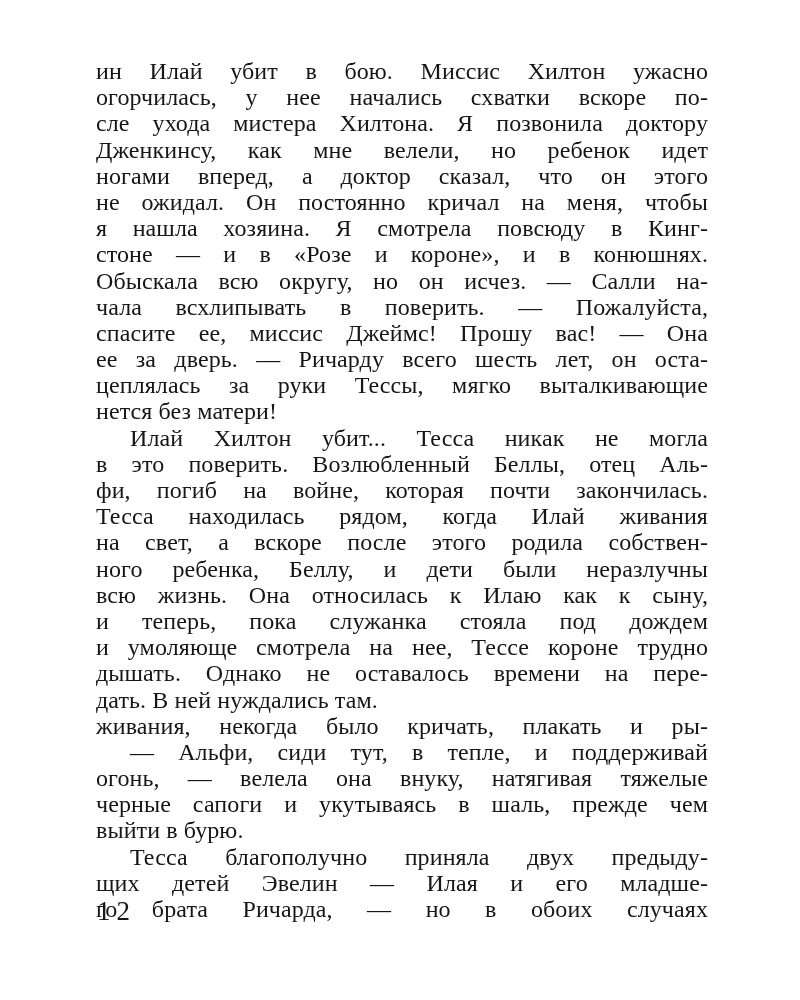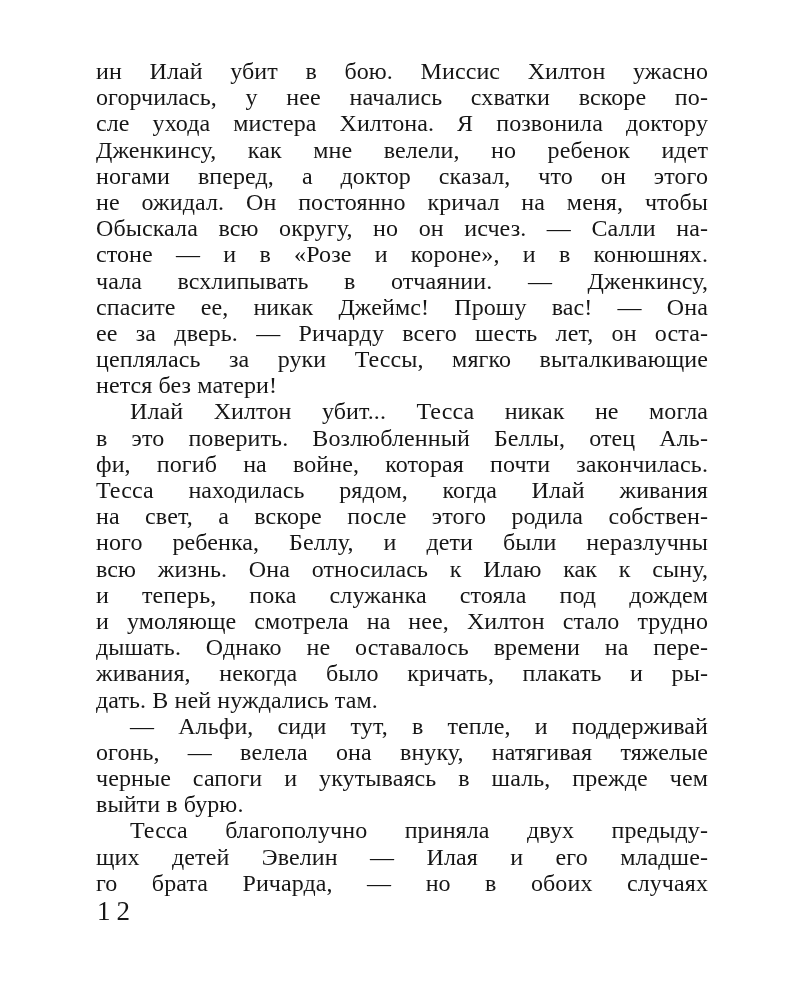--- a/index.html
+++ b/index.html
@@ -49,39 +49,40 @@
 <body>
 
 <div class="page">
   <div class="text-block">
       <div class="line">ин Илай убит в бою. Миссис Хилтон ужасно</div>
       <div class="line">огорчилась, у нее начались схватки вскоре по-</div>
       <div class="line">сле ухода мистера Хилтона. Я позвонила доктору</div>
       <div class="line">Дженкинсу, как мне велели, но ребенок идет</div>
       <div class="line">ногами вперед, а доктор сказал, что он этого</div>
       <div class="line">не ожидал. Он постоянно кричал на меня, чтобы</div>
+      <div class="line">я нашла хозяина. Я смотрела повсюду в Кинг-</div>
+      <div class="line">стоне — и в «Розе и короне», и в конюшнях.</div>
       <div class="line">Обыскала всю округу, но он исчез. — Салли на-</div>
-      <div class="line">стоне — и в «Розе и короне», и в конюшнях.</div>
-      <div class="line">чала всхлипывать в отчаянии. — Дженкинсу,</div>
-      <div class="line">спасите ее, никак Джеймс! Прошу вас! — Она</div>
+      <div class="line">чала всхлипывать в поверить. — Пожалуйста,</div>
+      <div class="line">спасите ее, миссис Джеймс! Прошу вас! — Она</div>
       <div class="line">ее за дверь. — Ричарду всего шесть лет, он оста-</div>
       <div class="line">цеплялась за руки Тессы, мягко выталкивающие</div>
       <div class="line lastline">нется без матери!</div>
       <div class="line ind1">Илай Хилтон убит... Тесса никак не могла</div>
       <div class="line">в это поверить. Возлюбленный Беллы, отец Аль-</div>
       <div class="line">фи, погиб на войне, которая почти закончилась.</div>
       <div class="line">Тесса находилась рядом, когда Илай живания</div>
       <div class="line">на свет, а вскоре после этого родила собствен-</div>
       <div class="line">ного ребенка, Беллу, и дети были неразлучны</div>
       <div class="line">всю жизнь. Она относилась к Илаю как к сыну,</div>
       <div class="line">и теперь, пока служанка стояла под дождем</div>
-      <div class="line">и умоляюще смотрела на нее, Хилтон стало трудно</div>
+      <div class="line">и умоляюще смотрела на нее, Тессе короне трудно</div>
       <div class="line">дышать. Однако не оставалось времени на пере-</div>
+      <div class="line lastline">дать. В ней нуждались там.</div>
       <div class="line">живания, некогда было кричать, плакать и ры-</div>
-      <div class="line lastline">дать. В ней нуждались там.</div>
       <div class="line ind1">— Альфи, сиди тут, в тепле, и поддерживай</div>
       <div class="line">огонь, — велела она внуку, натягивая тяжелые</div>
       <div class="line">черные сапоги и укутываясь в шаль, прежде чем</div>
       <div class="line lastline">выйти в бурю.</div>
       <div class="line ind1">Тесса благополучно приняла двух предыду-</div>
       <div class="line ind2">щих детей Эвелин — Илая и его младше-</div>
       <div class="line ind2">го брата Ричарда, — но в обоих случаях</div>
     </div>
   <div class="page-number">12</div>
 </div>

